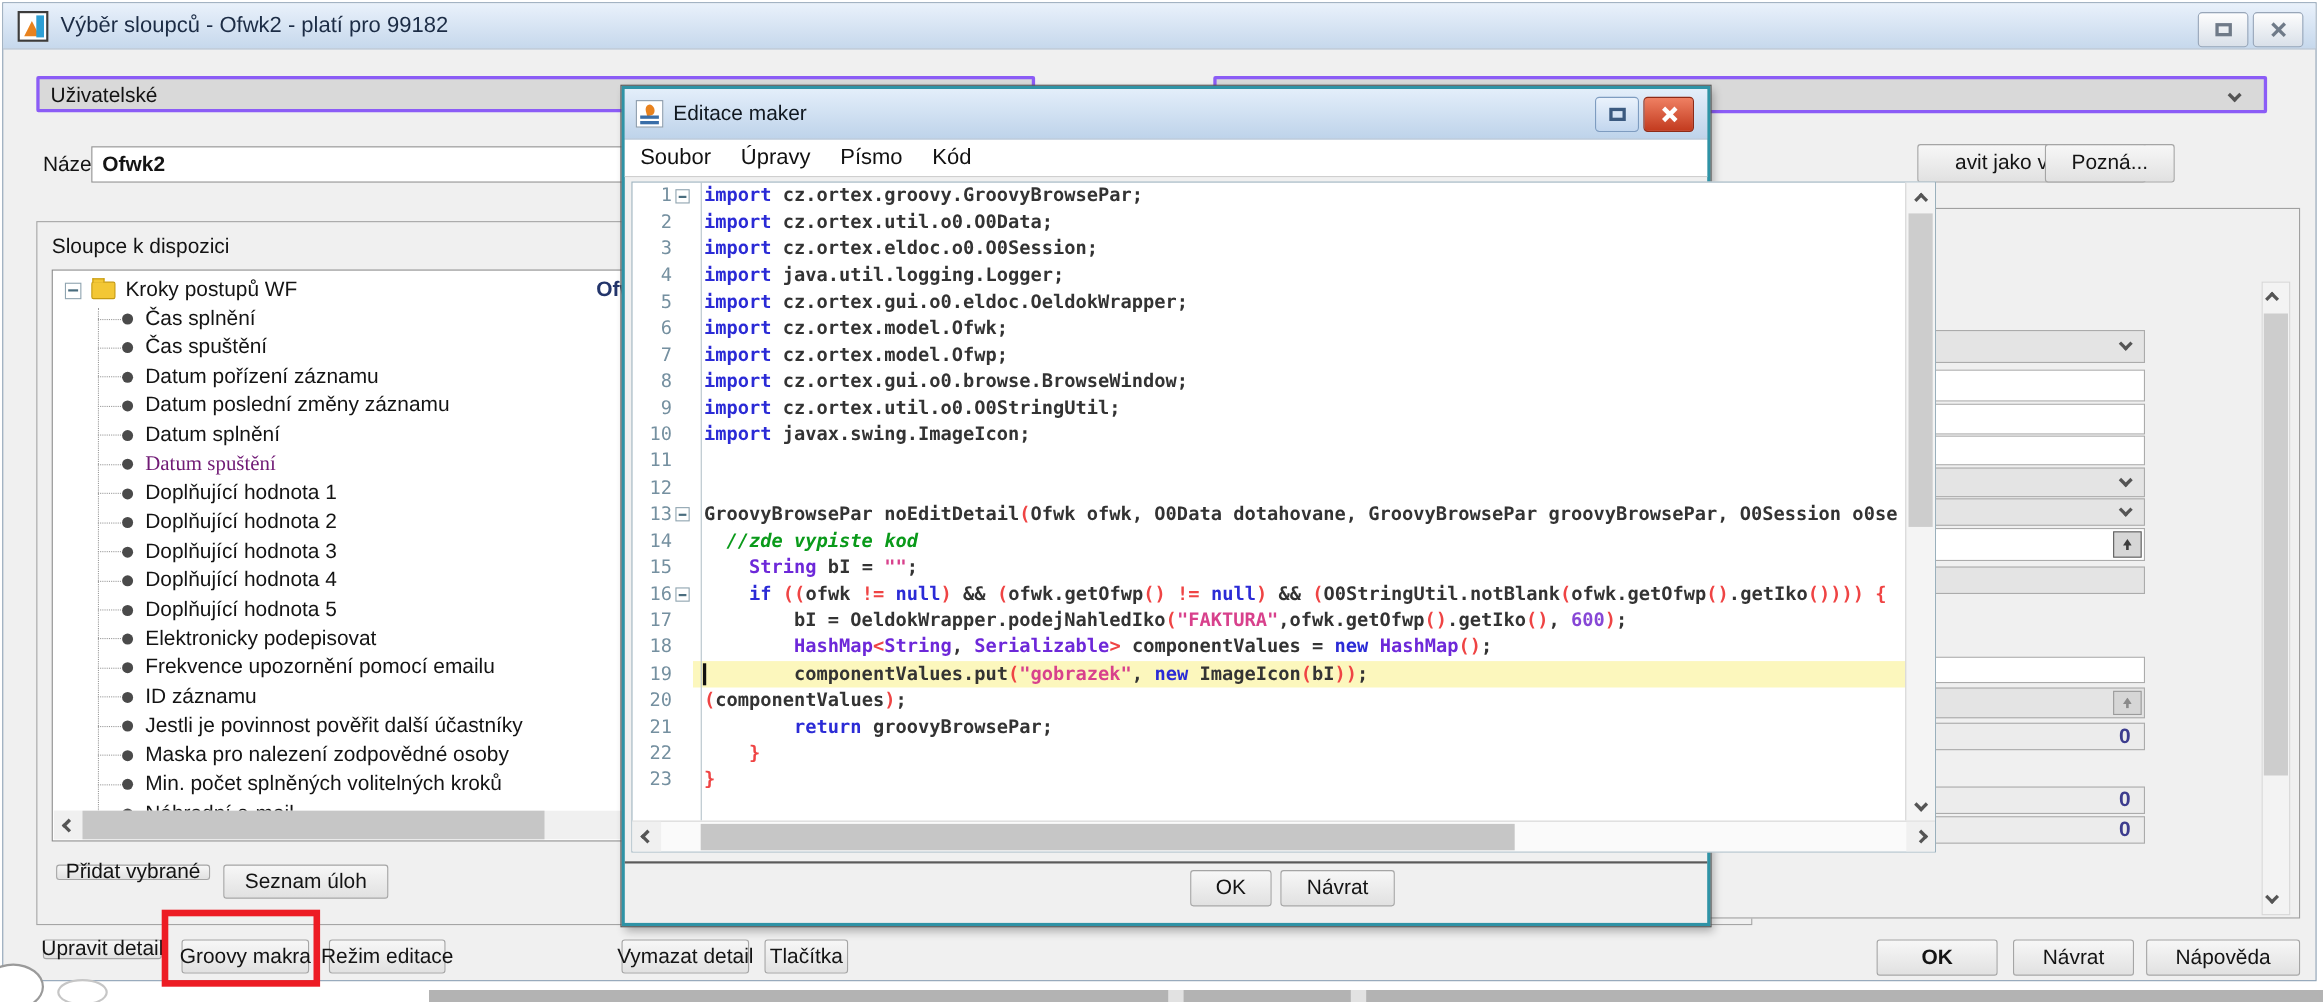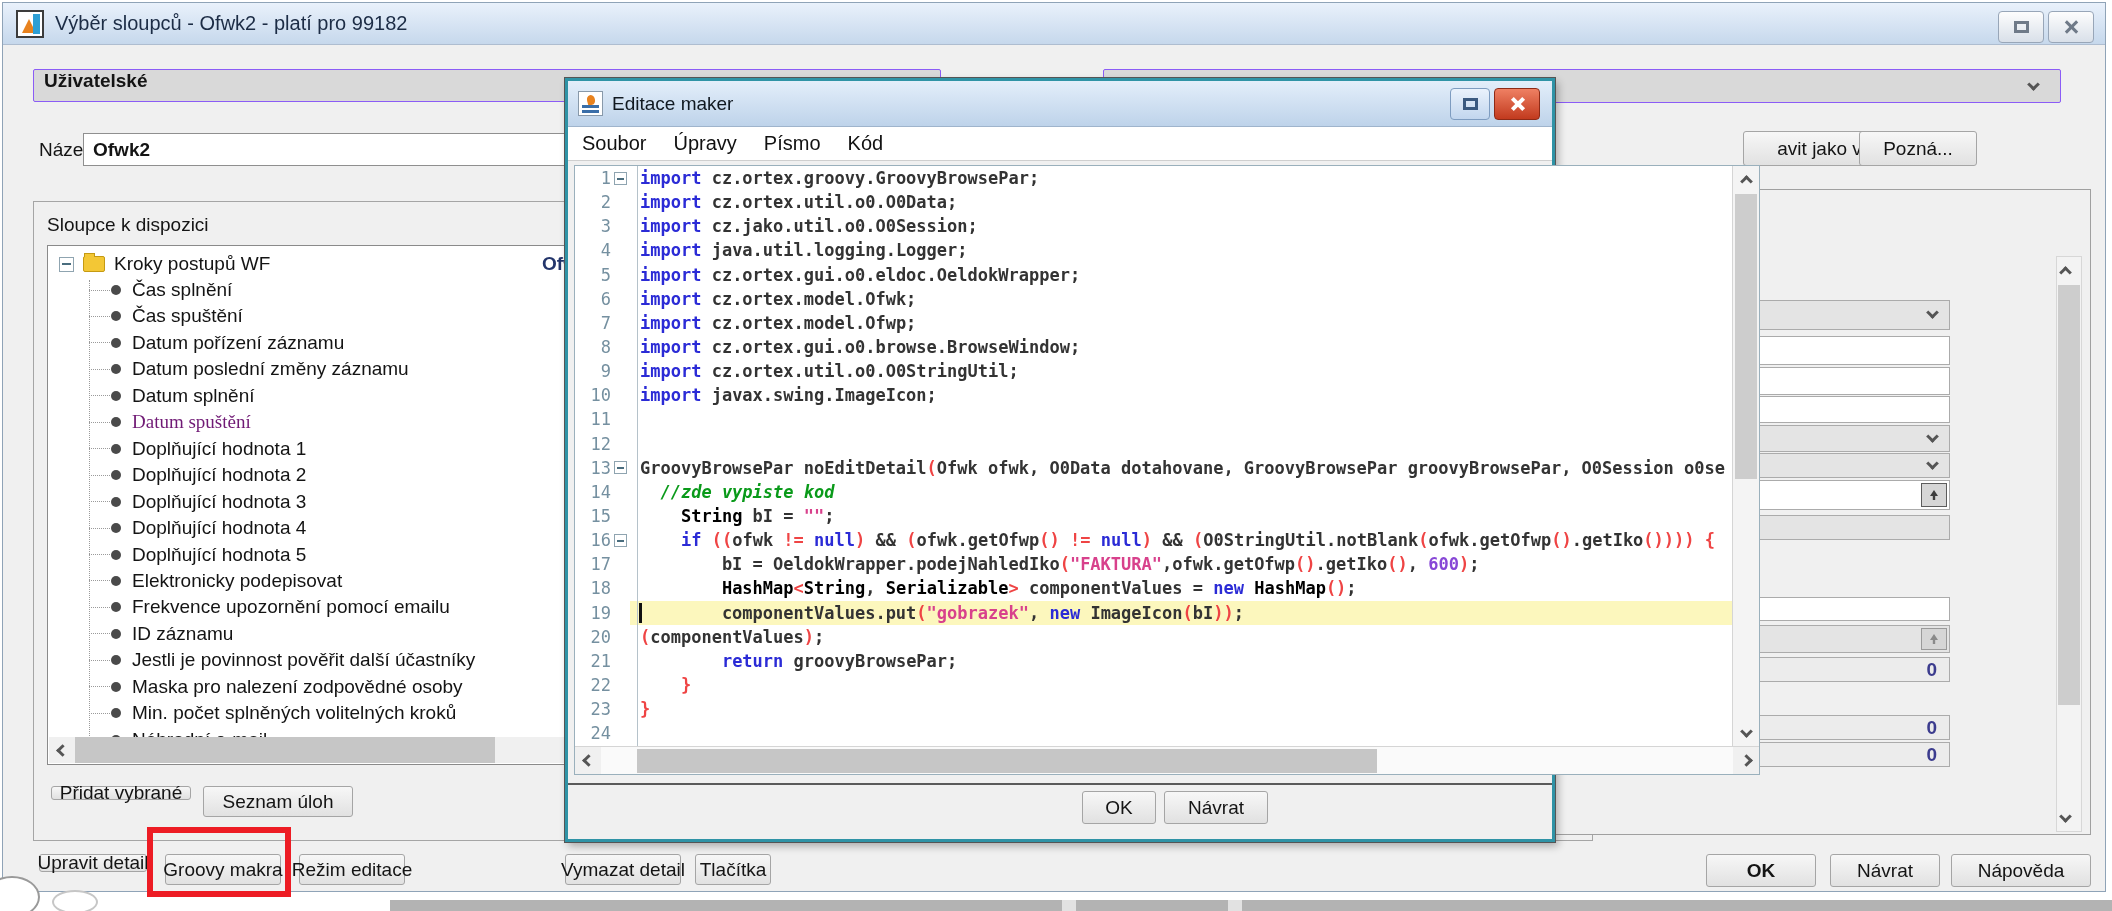--- a/index.html
+++ b/index.html
@@ -24,22 +24,22 @@
             border-radius:4px; background:linear-gradient(#fdfdfd,#d9e0e9);
             display:flex; align-items:center; justify-content:center; }
   .glyph-max { width:15px; height:12px; border:3px solid #6f7a88; }
   .glyph-x { position:relative; width:16px; height:16px; }
   .glyph-x i, .glyph-x b { position:absolute; left:7px; top:0; width:3px; height:16px; background:#6f7a88; }
   .glyph-x i { transform:rotate(45deg); } .glyph-x b { transform:rotate(-45deg); }
 
   .btn { position:absolute; display:flex; align-items:center; justify-content:center;
          background:linear-gradient(#f7f7f7,#e1e1e1); border:1px solid #a5a5a5;
          border-radius:3px; font-size:19px; color:#141414; white-space:nowrap; }
-  .combo { position:absolute; background:#d9d9d9; border:1px solid #8b5cf6; border-radius:2px;
-           display:flex; align-items:flex-start; font-size:19px; padding-left:10px;font-weight:bold; }
+  .combo { position:absolute; background:#d9d9d9; border:3px solid #8b5cf6; border-radius:2px;
+           display:flex; align-items:flex-end; font-size:19px; padding-left:10px; }
   .tfield { position:absolute; background:#fff; border:1px solid #8f8f8f; font-size:19px;
             display:flex; align-items:center; padding-left:9px; }
   .chev { display:inline-block; width:9px; height:9px; border:solid #555; border-width:0 3px 3px 0; }
   .chev.down { transform:rotate(45deg); } .chev.up { transform:rotate(-135deg); }
   .chev.left { transform:rotate(135deg); } .chev.right { transform:rotate(-45deg); }
   .label { position:absolute; font-size:19px; color:#141414; white-space:nowrap; }
   .groupbox { position:absolute; border:1px solid #a5a5a5; }
 
   
   #treebox { position:absolute; left:44px; top:242px; width:1520px; height:520px;
@@ -108,21 +108,21 @@
   .cl { position:relative; width:1158px; height:24.15px; display:flex; align-items:center;
         font-family:"DejaVu Sans Mono","Liberation Mono",monospace; font-size:17px; }
   .cl .ln { width:36px; text-align:right; color:#7590a0; flex:none; }
   .cl .foldslot { width:19px; flex:none; display:flex; align-items:center; justify-content:center; }
   .foldbox { width:13px; height:13px; border:1px solid #8fa4b0; position:relative; background:#fff; }
   .foldbox::after { content:""; position:absolute; left:2px; right:2px; top:5px; border-top:2px solid #4a6d7e; }
   .cl .ct { flex:1; padding-left:10px; white-space:pre; overflow:hidden; font-weight:bold; color:#333; height:100%; display:flex; align-items:center; }
   .cl.hl .ct { background:#fcf7bd; }
   .caret { position:absolute; left:64px; top:2px; width:3px; height:20px; background:#111; }
   .tk-kw { color:#2b2bd6; } .tk-pl { color:#333; } .tk-cmt { color:#0a9a1a; font-style:italic; }
-  .tk-st { color:#d8418c; } .tk-ty { color:#000000; } .tk-nu { color:#8747d6; } .tk-br { color:#ef4444; }
+  .tk-st { color:#d8418c; } .tk-ty { color:#6d28d9; } .tk-nu { color:#8747d6; } .tk-br { color:#ef4444; }
   #vscroll { position:absolute; right:0; top:0; width:27px; height:580px; background:#f4f4f4; border-left:1px solid #d5d5d5; }
   #vscroll .thumb { position:absolute; left:2px; top:28px; width:22px; height:285px; background:#cdcdcd; }
   #vscroll .sa { position:absolute; left:0; width:26px; height:26px; display:flex; align-items:center; justify-content:center; }
   #ehscroll { position:absolute; left:0; bottom:0; width:1184px; height:28px; background:#fafafa;
               border-top:1px solid #d5d5d5; display:flex; align-items:center; }
   #ehscroll .sbthumb { margin-left:36px; width:740px; height:24px; }
   #dlgsep { position:absolute; left:0; right:0; top:702px; border-top:2px solid #5a5a5a; }
   #dlg-ok { left:514px; top:710px; width:74px; height:33px; }
   #dlg-back { left:596px; top:710px; width:104px; height:33px; }
 
@@ -405,21 +405,21 @@
             <span class="ct"><span class="tk-kw">import</span><span class="tk-pl"> cz.ortex.groovy.GroovyBrowsePar;</span></span>
           </div>
           <div class="cl">
             <span class="ln">2</span>
             <span class="foldslot"></span>
             <span class="ct"><span class="tk-kw">import</span><span class="tk-pl"> cz.ortex.util.o0.O0Data;</span></span>
           </div>
           <div class="cl">
             <span class="ln">3</span>
             <span class="foldslot"></span>
-            <span class="ct"><span class="tk-kw">import</span><span class="tk-pl"> cz.jako.util.o0.O0Session;</span></span>
+            <span class="ct"><span class="tk-kw">import</span><span class="tk-pl"> cz.ortex.eldoc.o0.O0Session;</span></span>
           </div>
           <div class="cl">
             <span class="ln">4</span>
             <span class="foldslot"></span>
             <span class="ct"><span class="tk-kw">import</span><span class="tk-pl"> java.util.logging.Logger;</span></span>
           </div>
           <div class="cl">
             <span class="ln">5</span>
             <span class="foldslot"></span>
             <span class="ct"><span class="tk-kw">import</span><span class="tk-pl"> cz.ortex.gui.o0.eldoc.OeldokWrapper;</span></span>
@@ -511,25 +511,20 @@
           </div>
           <div class="cl">
             <span class="ln">22</span>
             <span class="foldslot"></span>
             <span class="ct"><span class="tk-pl">    </span><span class="tk-br">}</span></span>
           </div>
           <div class="cl">
             <span class="ln">23</span>
             <span class="foldslot"></span>
             <span class="ct"><span class="tk-br">}</span></span>
-          </div>
-          <div class="cl">
-            <span class="ln">24</span>
-            <span class="foldslot"></span>
-            <span class="ct"></span>
           </div>
         </div>
       <div class="gutline"></div>
       <div id="vscroll">
         <span class="sa" style="top:2px">
             <span class="chev up"></span>
           </span>
         <span class="thumb"></span>
         <span class="sa" style="bottom:2px">
             <span class="chev down"></span>

